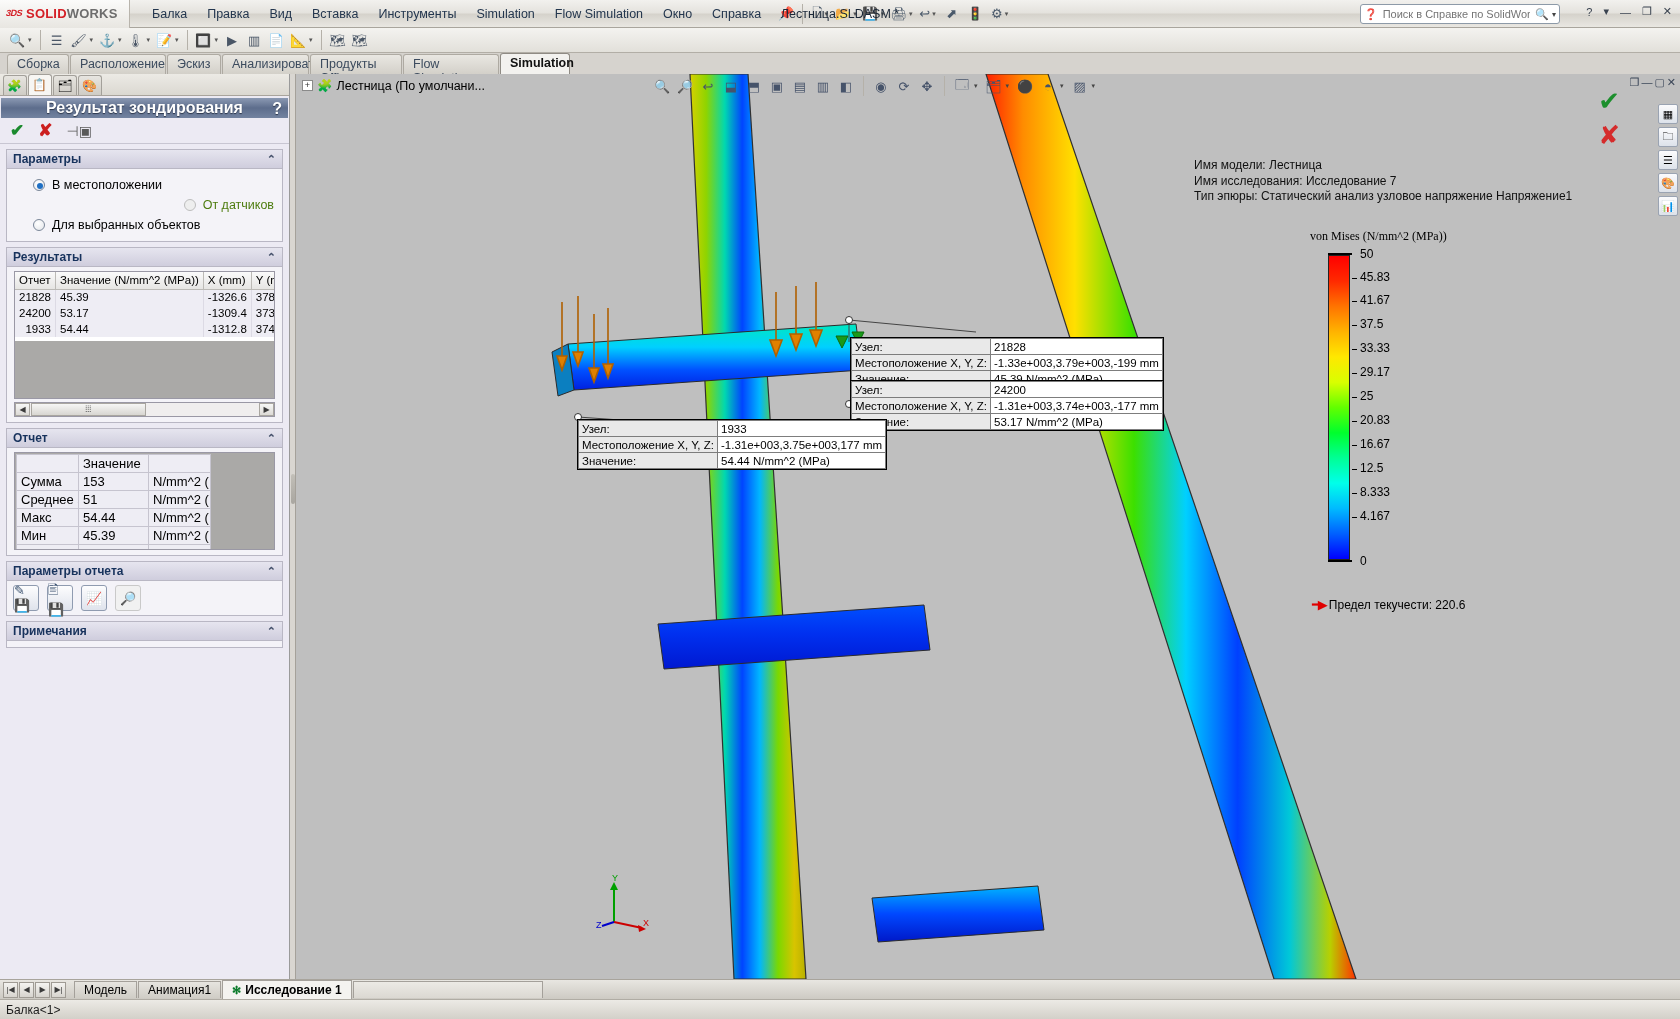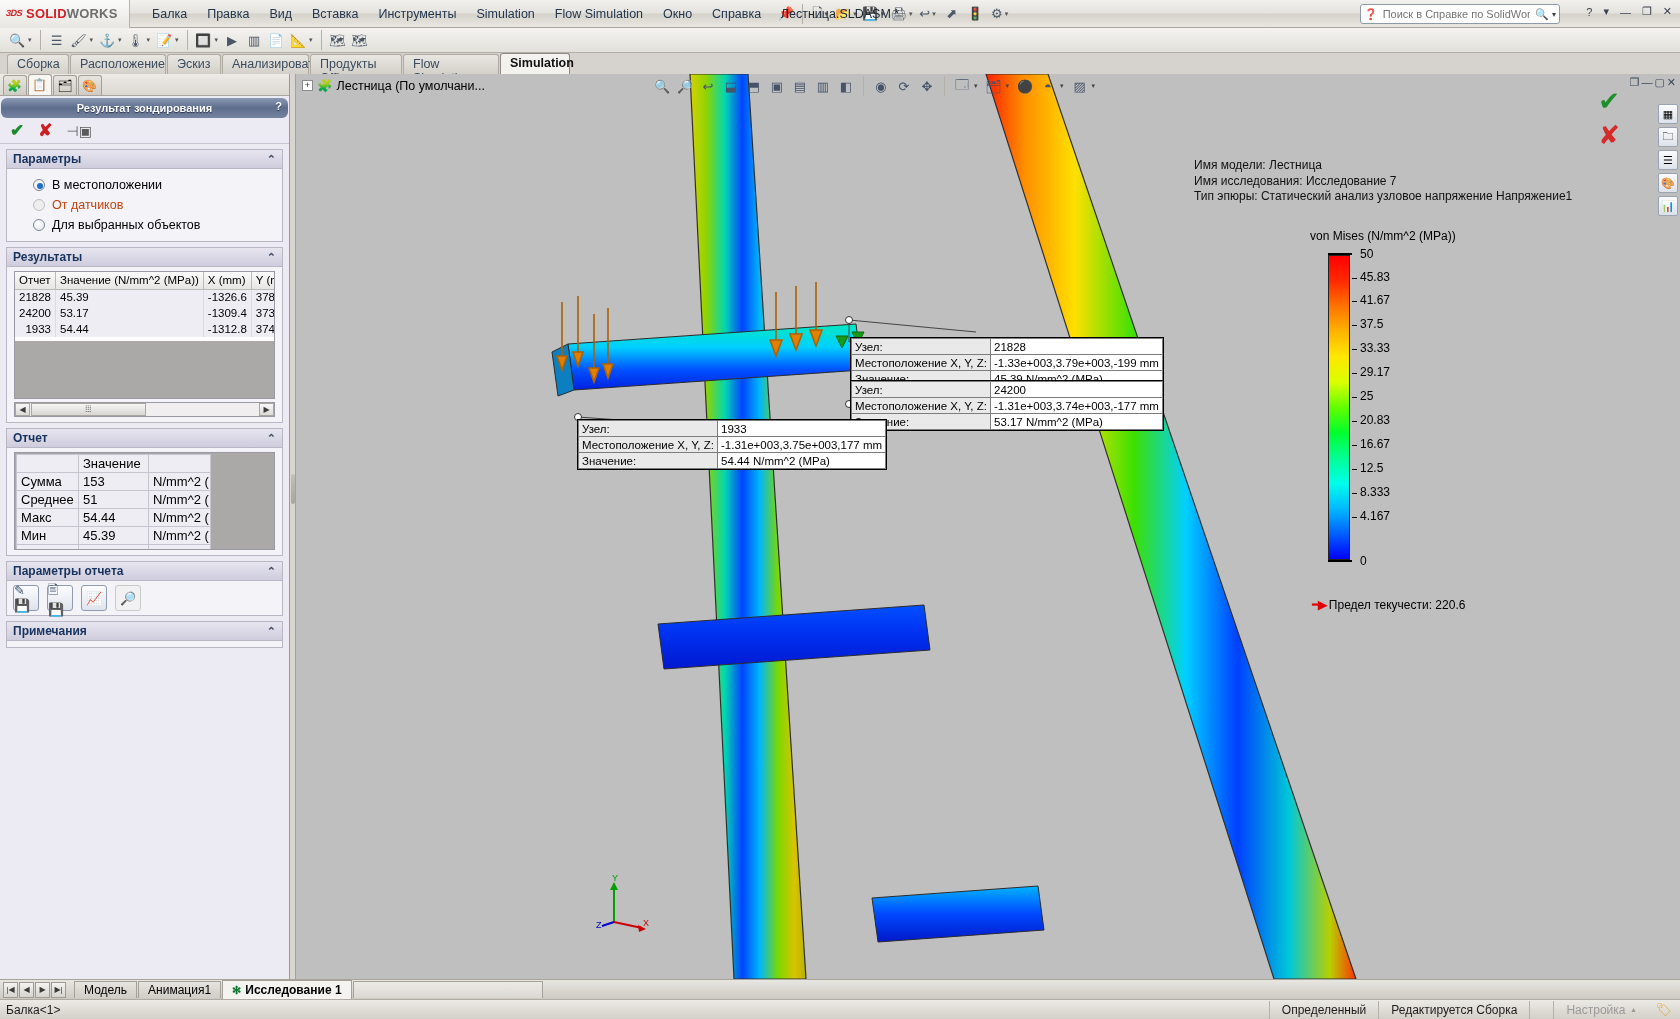--- a/index.html
+++ b/index.html
@@ -122,23 +122,23 @@
     width: 24px; height: 20px; border: 1px solid #a3a09a;
     border-bottom: none; border-radius: 3px 3px 0 0;
     background: linear-gradient(180deg,#e7e5e0,#cfccc5);
     display: flex; align-items: center; justify-content: center;
     font-size: 12px;
   }
   .fm-tab.active { background: #f7f6f3; height: 21px; }
   .pm-title {
     height: 20px; margin: 2px 1px 0 1px;
     background: linear-gradient(180deg,#8b99b3,#5d6d8c 50%,#7383a0);
-    color: #fff; font-weight: bold; font-size: 11px;
+    color: #fff; font-weight: bold; font-size: 16px;
     display: flex; align-items: center; justify-content: center;
-    position: relative; text-shadow: 0 1px 1px #2b3549; border-radius: 6px;
+    position: relative; text-shadow: 0 1px 1px #2b3549;
   }
   .pm-title .help {
     position: absolute; right: 6px; top: 2px; font-weight: bold; color: #fff;
   }
   .pm-actions {
     height: 26px; display: flex; align-items: center; gap: 14px;
     padding-left: 10px; background: #eceaf3;
     border-bottom: 1px solid #c8c6d2;
   }
   .pm-ok { color: #1a8a2d; font-size: 17px; font-weight: bold; }
@@ -160,21 +160,21 @@
   .radio-row { display: flex; align-items: center; gap: 7px; padding: 3px 0 3px 18px; font-size: 12.5px; }
   .radio {
     width: 12px; height: 12px; border-radius: 50%;
     border: 1px solid #7b8799; background: radial-gradient(circle at 40% 35%,#fff,#e2e4e9);
     position: relative; flex: none;
   }
   .radio.on::after {
     content:''; position: absolute; left: 3px; top: 3px;
     width: 6px; height: 6px; border-radius: 50%; background: #1f6fc4;
   }
-  .radio-row.dis { color: #c2410c; }
+  .radio-row.dis { color: #4d7c0f; justify-content: flex-end; }
   .radio-row.dis .radio { border-color: #bdbdbd; background: #eee; }
 
   
   .restable-wrap {
     margin: 4px 7px 0 7px; border: 1px solid #9a98a5;
     background: #fff; height: 128px; position: relative; overflow: hidden;
   }
   table.restable { border-collapse: collapse; width: 100%; font-size: 11.5px; }
   table.restable th {
     background: linear-gradient(180deg,#fafafa,#e6e5e3);
@@ -311,21 +311,21 @@
   }
   .callout table { border-collapse: collapse; }
   .callout td {
     border: 1px solid #7d7d7d; padding: 0px 3px; white-space: nowrap; height: 16px;
   }
   .callout td.lbl { background: #e9e9e9; }
   .callout td.val { background: #fff; }
 
   
   .legend { position: absolute; left: 1014px; top: 155px; }
-  .legend-title { font-size: 12px; white-space: nowrap; }
+  .legend-title { font-size: 12px; white-space: nowrap; font-family: Liberation Serif, serif; }
   .legend-bar {
     position: absolute; left: 18px; top: 26px; width: 22px; height: 305px;
     background: linear-gradient(180deg,
       #ff0000 0%, #ff2a00 8.33%, #ff7400 16.67%, #ffb300 25%,
       #ffe800 33.33%, #d9ff00 41.67%, #62ff00 50%, #00ff2d 58.33%,
       #00ff95 66.67%, #00ffea 75%, #00baff 83.33%, #0060ff 91.67%, #0000ff 100%);
     border: 1px solid #222;
   }
   .legend-cap-top, .legend-cap-bot {
     position: absolute; left: 18px; width: 24px; height: 2px; background: #000;
@@ -902,25 +902,15 @@
       </div>
     <div class="btab active">
       <span style="color:#0a7a2a;font-size:11px;">✻</span>
       <span>Исследование 1</span>
     </div>
     <div class="btab-blank"></div>
   </div>
 
   <div class="statusbar">
     <div class="sb-left">Балка&lt;1&gt;</div>
-    <div class="sb-right">
-      <div class="sb-cell">Определенный</div>
-      <div class="sb-cell">Редактируется Сборка</div>
-      <div class="sb-cell" style="width:24px;padding:0;"></div>
-      <div class="sb-cell dim">
-          <span>Настройка</span>
-          <span style="margin-left:6px;font-size:8px;">▴</span>
-        </div>
-      <div class="sb-tag">🏷</div>
-    </div>
   </div>
 
 </div>
 
 </body></html>

